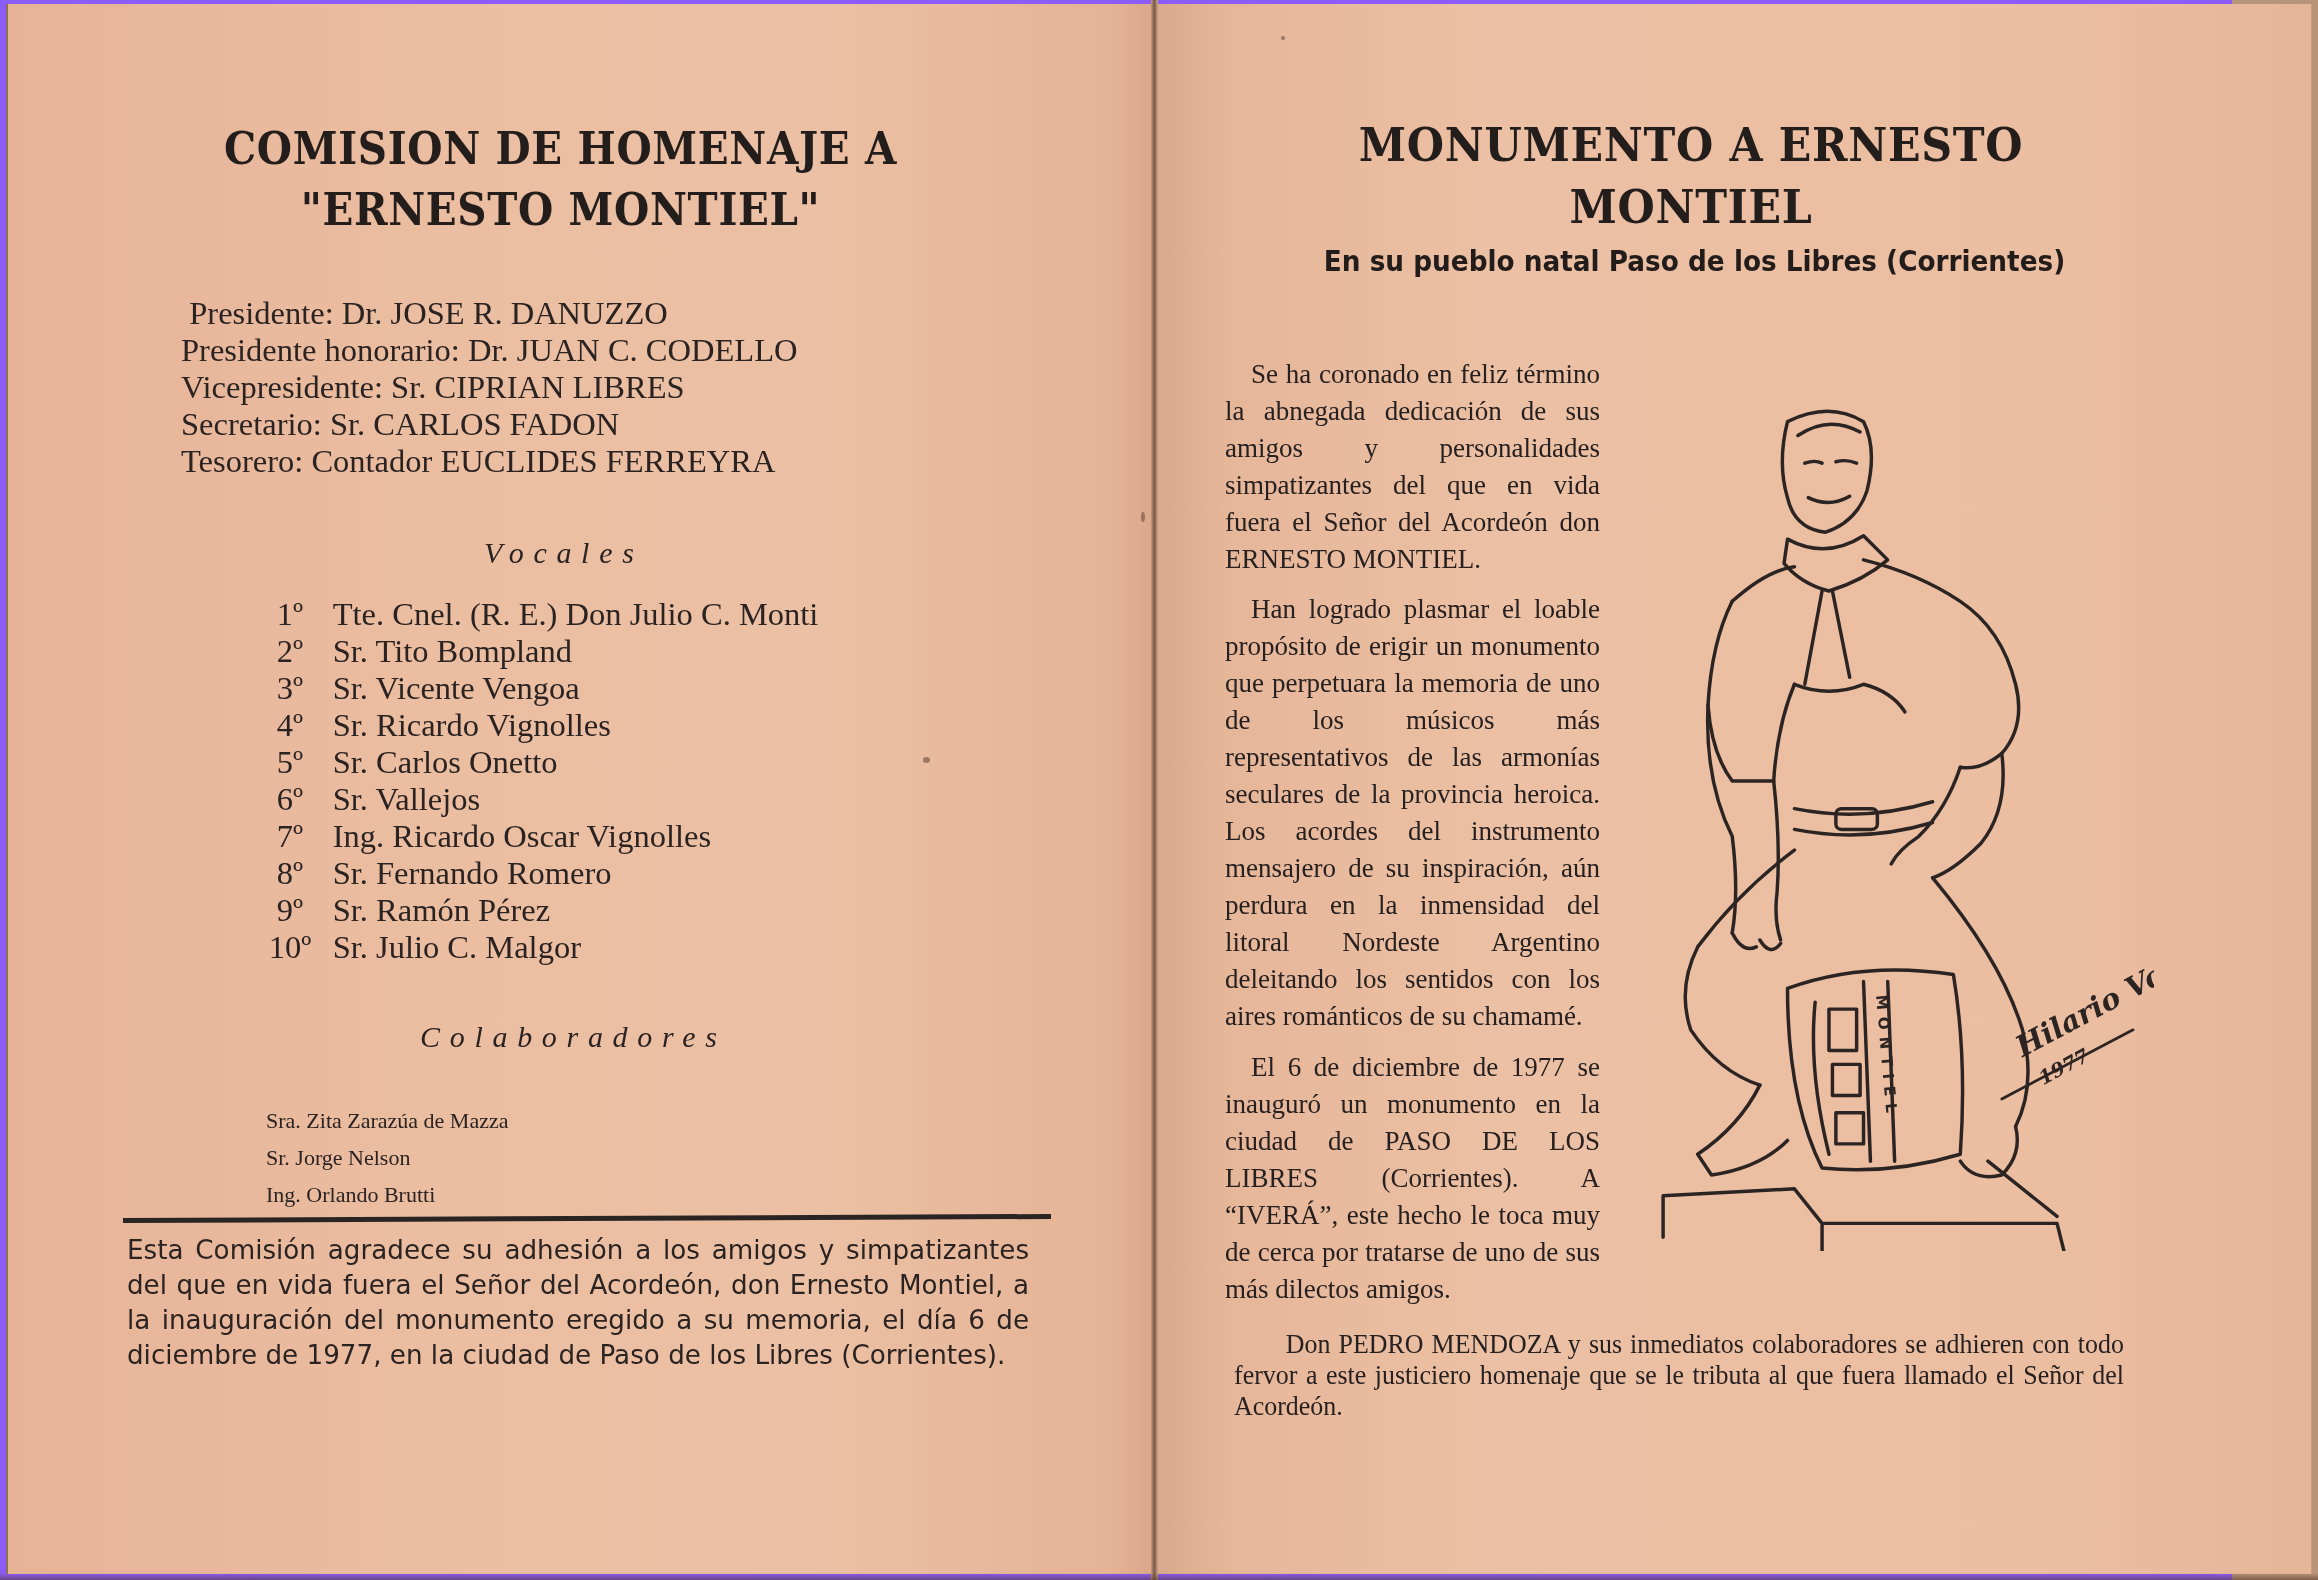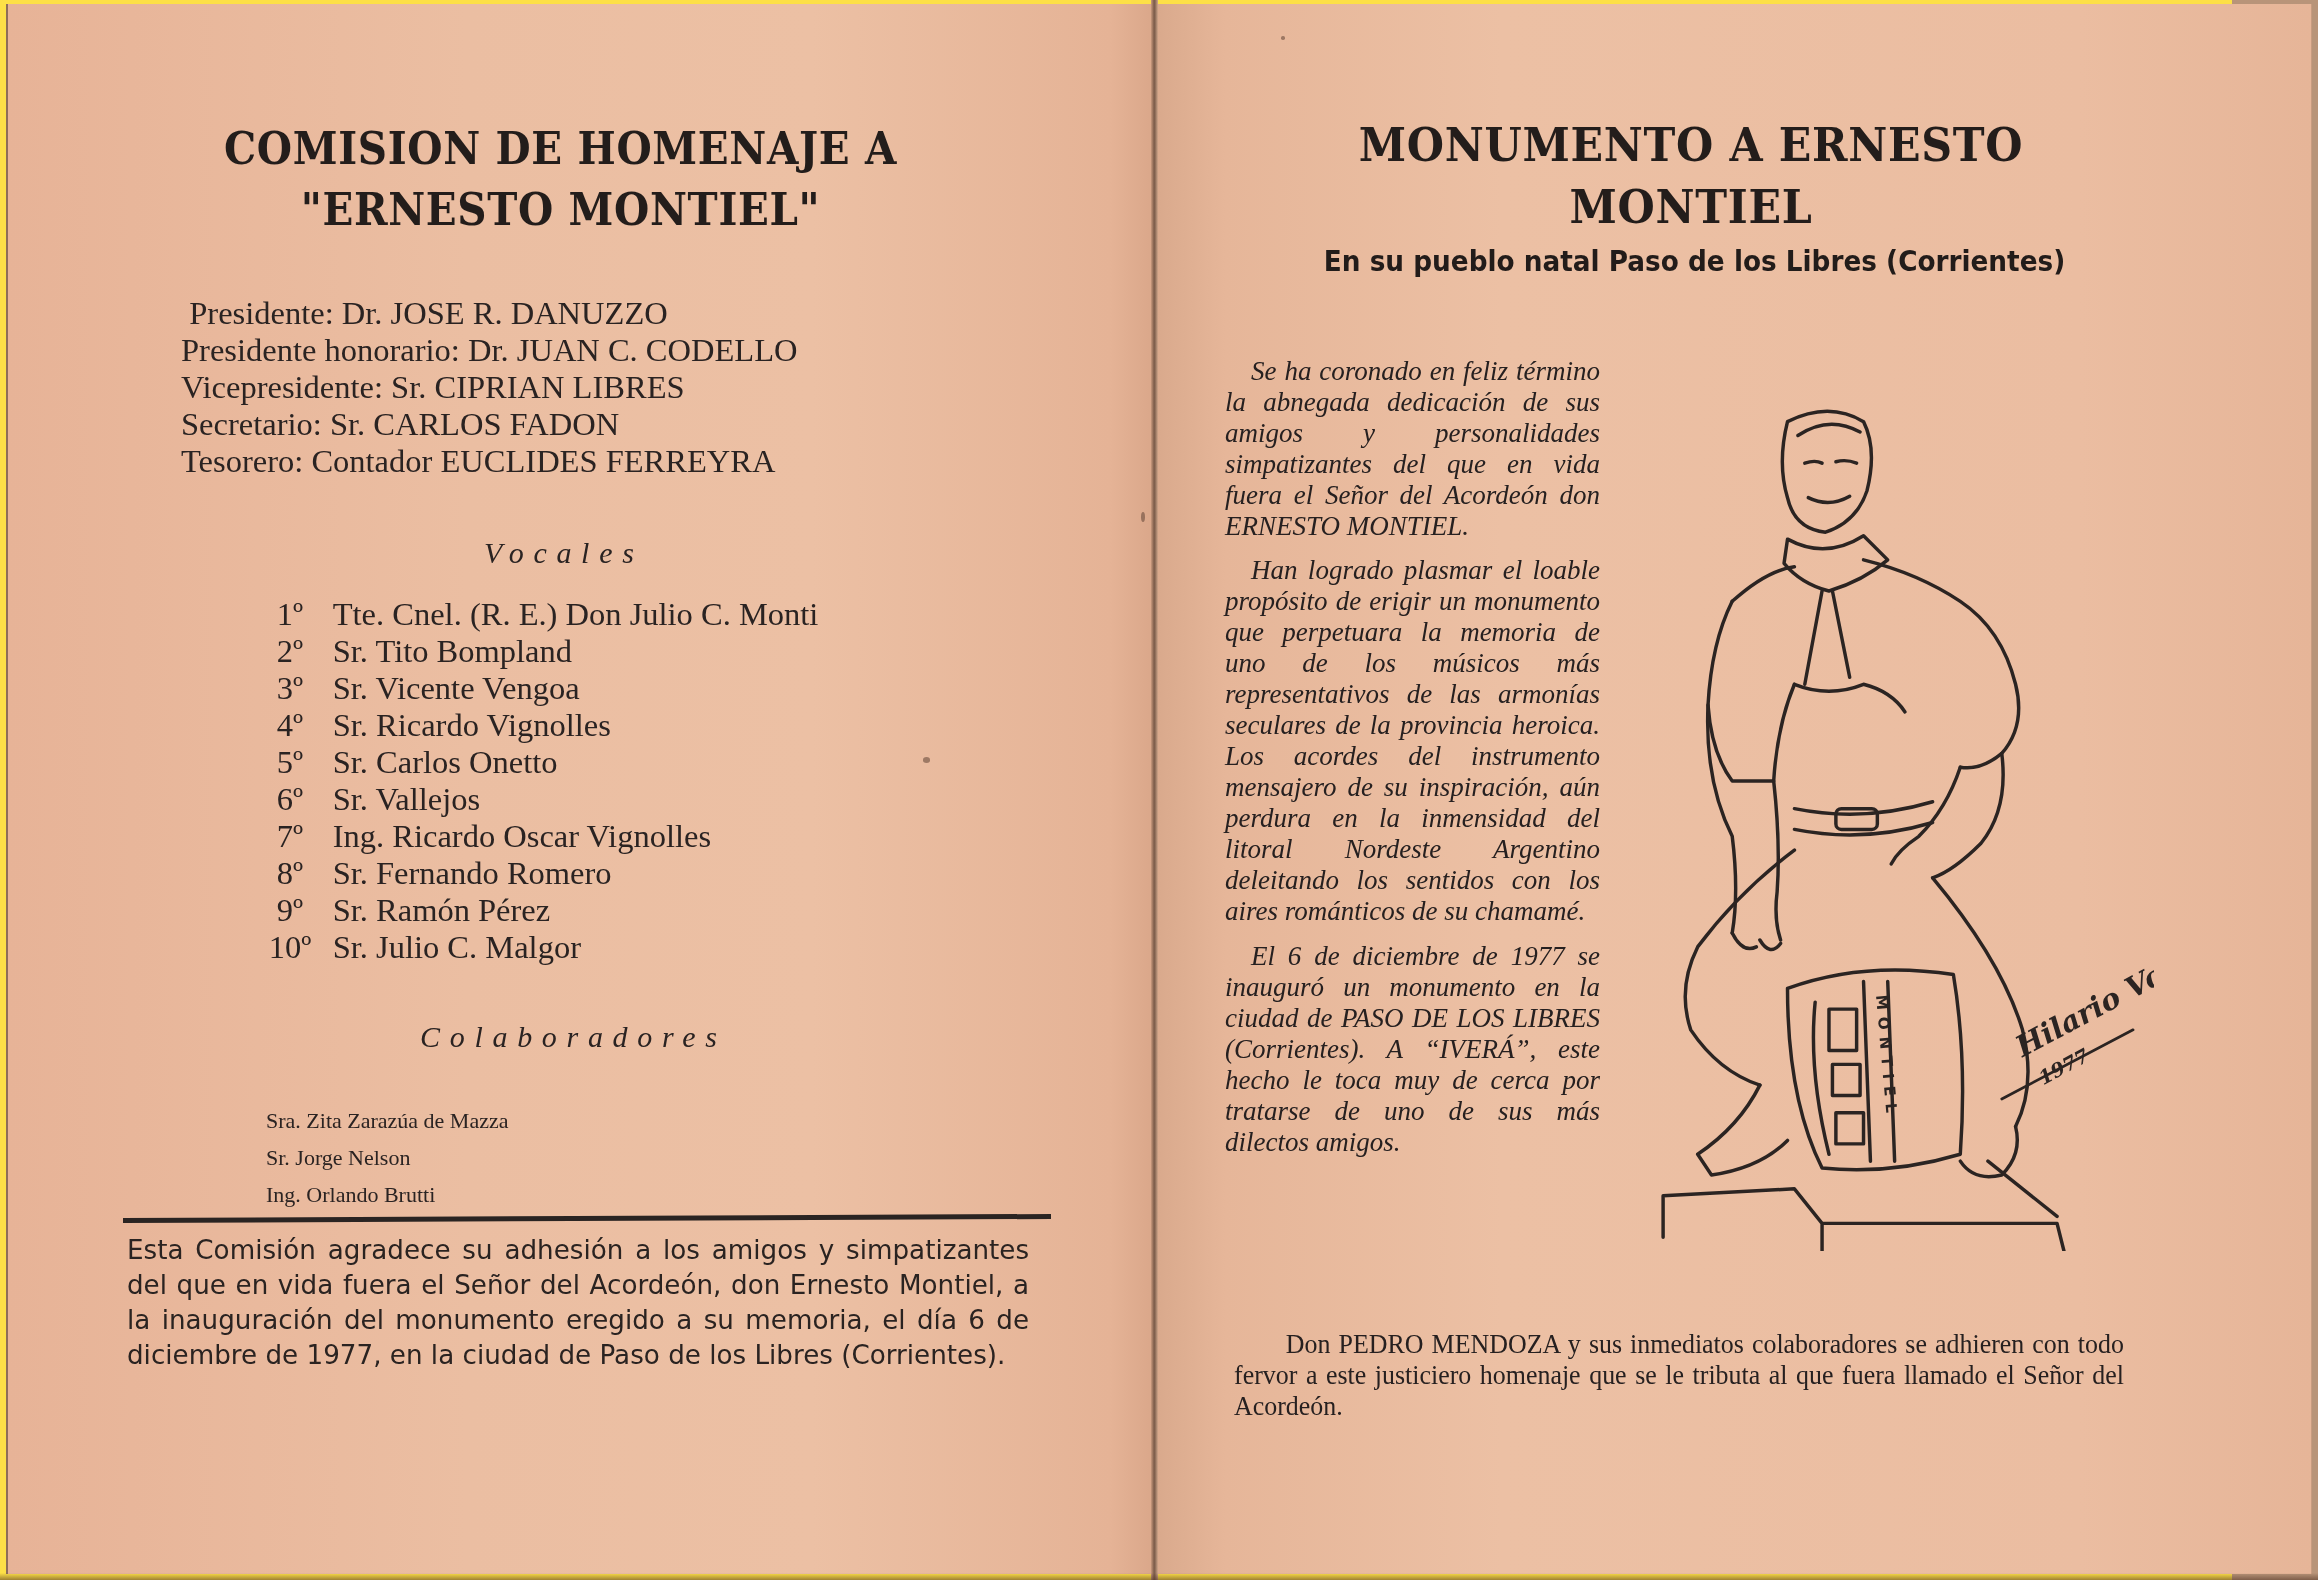--- a/index.html
+++ b/index.html
@@ -8,21 +8,21 @@
       width: 2319px;
       height: 1580px;
       overflow: hidden;
       background: #b89479;
     }
     .spread {
       position: absolute;
       left: 0; top: 0;
       width: 2232px;
       height: 1580px;
-      background: #fde047;
+      background: #8b5cf6;
     }
     .page {
       position: absolute;
       top: 4.1px;
       height: 1570px;
       background: linear-gradient(90deg, #e7b397 0%, #ebbea2 40%, #ecc0a4 70%, #e5b396 96%, #d9a689 100%);
     }
     .page-left {
       left: 5.5px;
       width: 1148px;
@@ -163,24 +163,23 @@
       transform: scaleX(0.94);
       transform-origin: center;
     }
     .article {
       position: absolute;
       left: 1225px;
       top: 356px;
       width: 375px;
       font-family: "Liberation Serif", serif;
       font-size: 27px;
-      line-height: 31px;
+      line-height: 37px;
       color: #262020;
       text-align: justify;
-      font-style: italic;
     }
     .article p {
       margin: 0 0 14px 0;
       text-indent: 26px;
       hyphens: manual;
     }
     .article p.second { margin-top: -1.4px; }
 
     .illustration {
       position: absolute;

